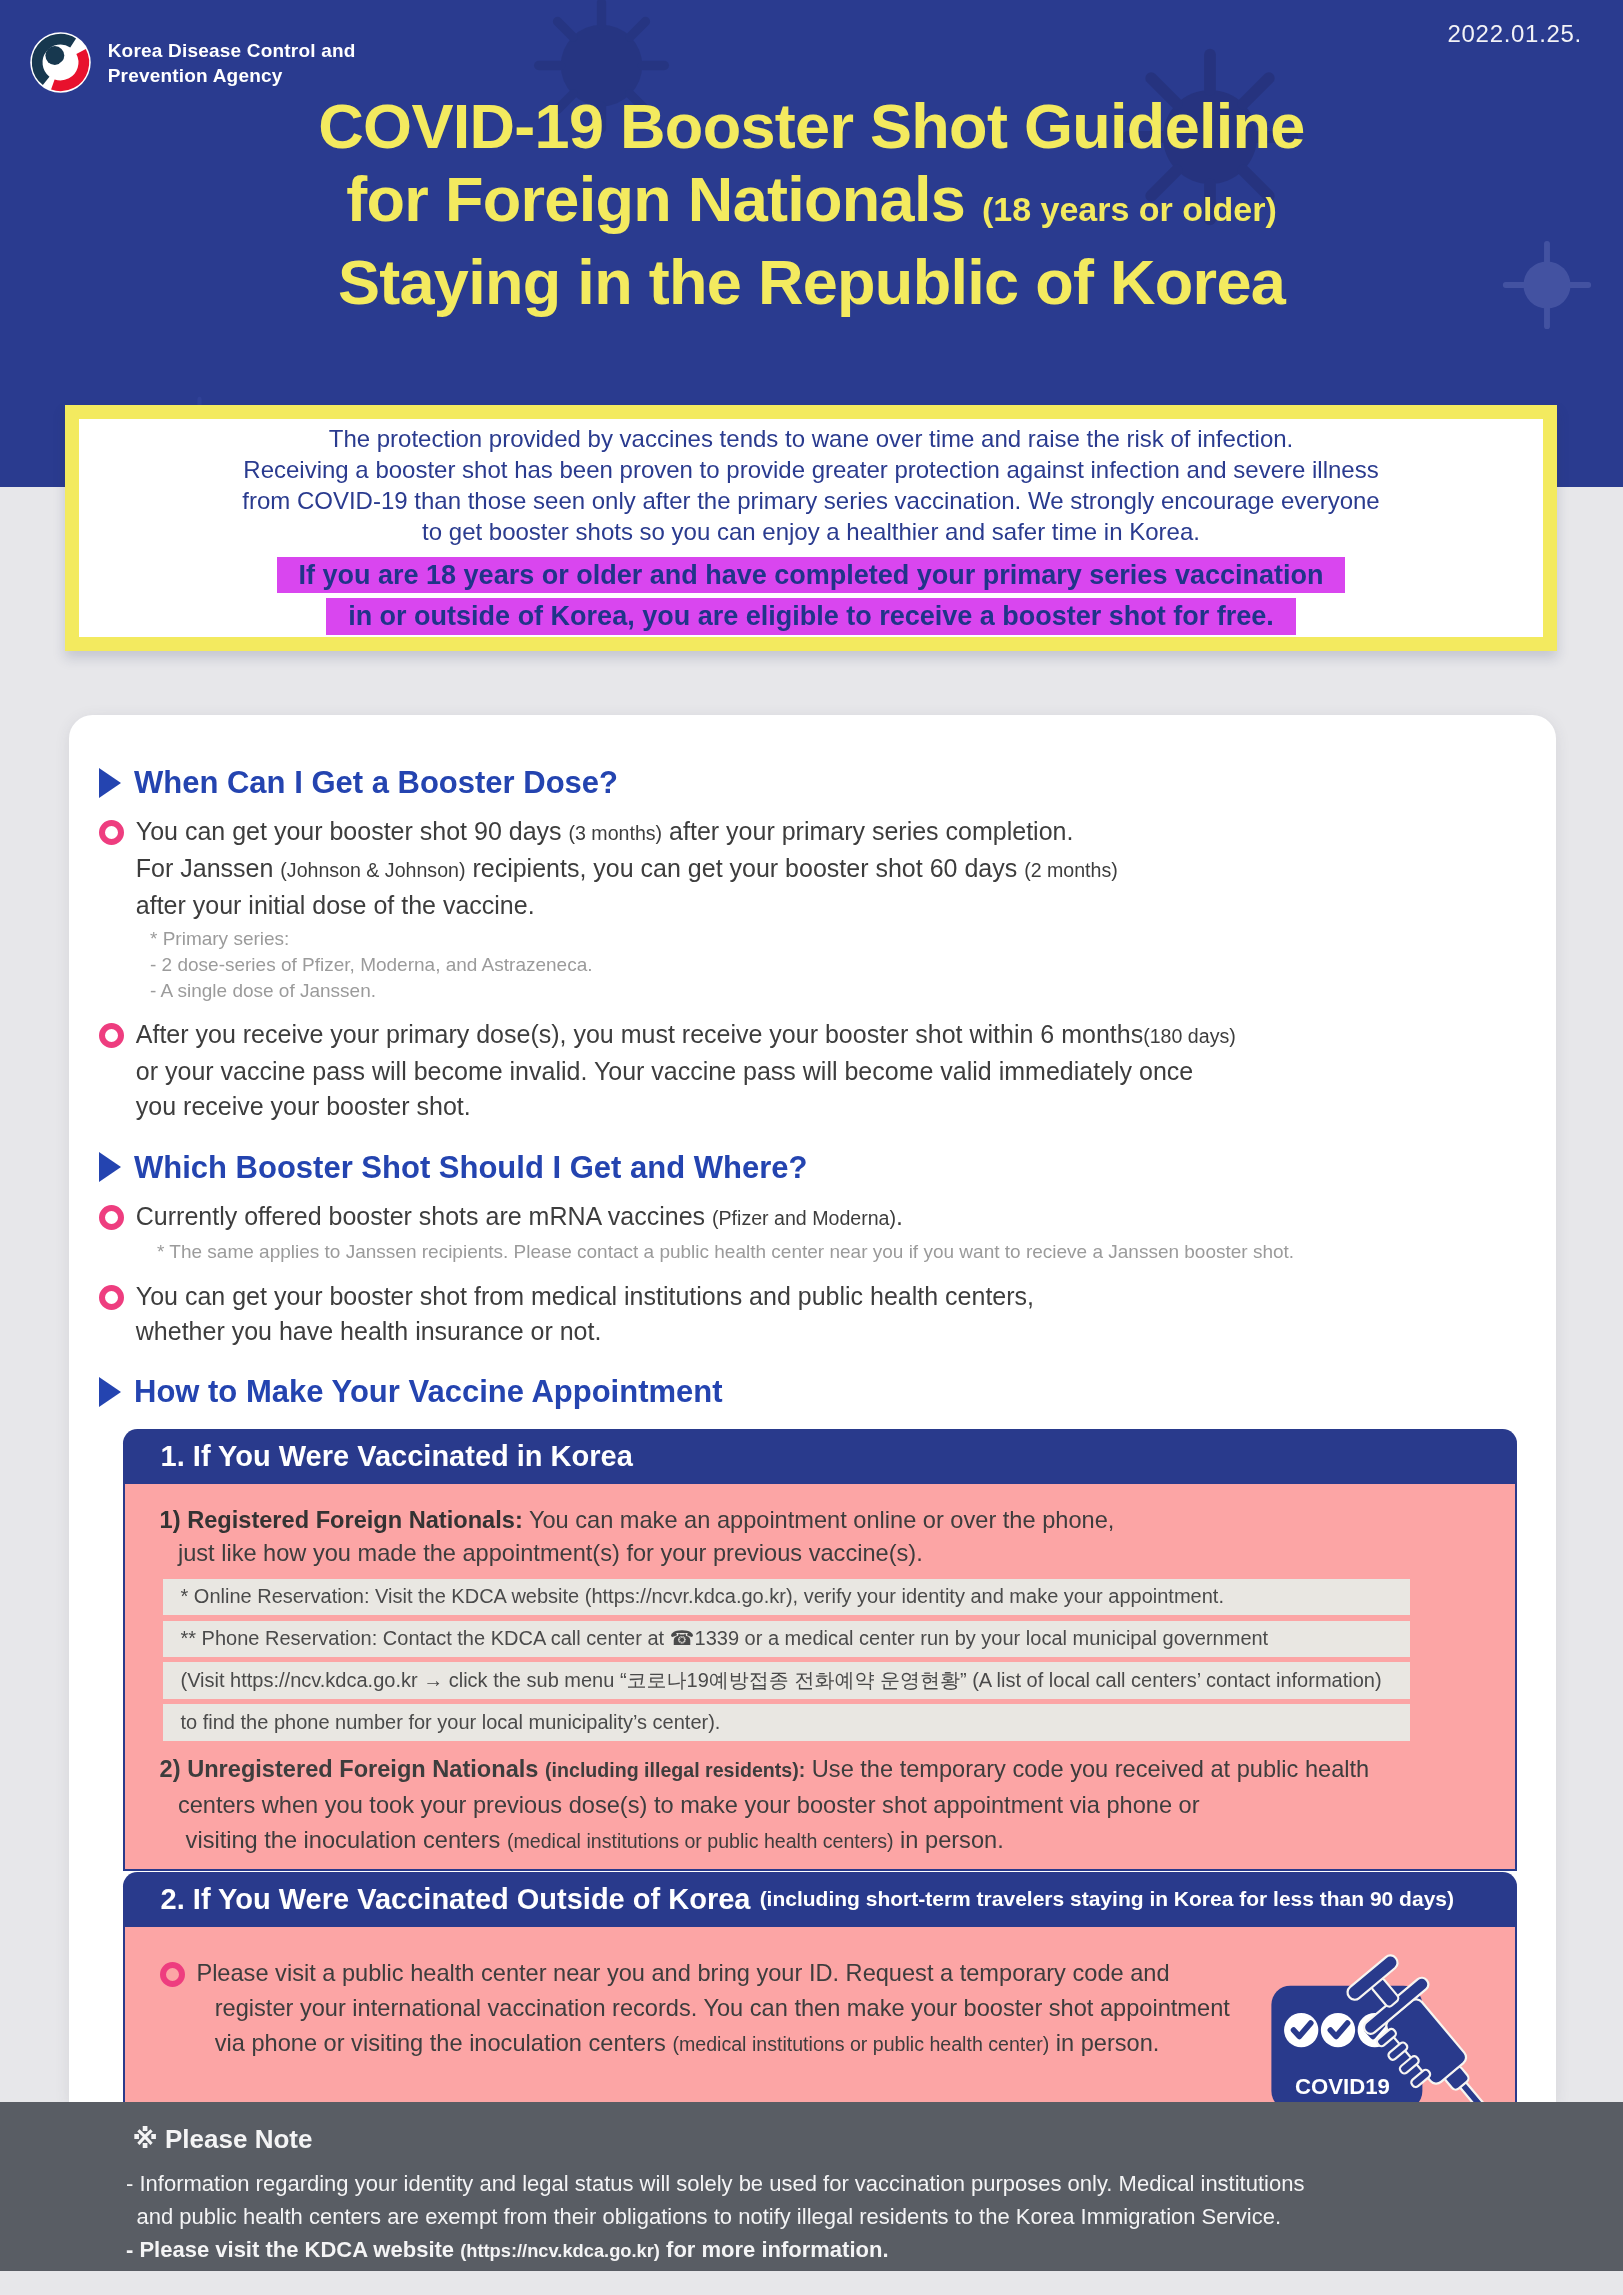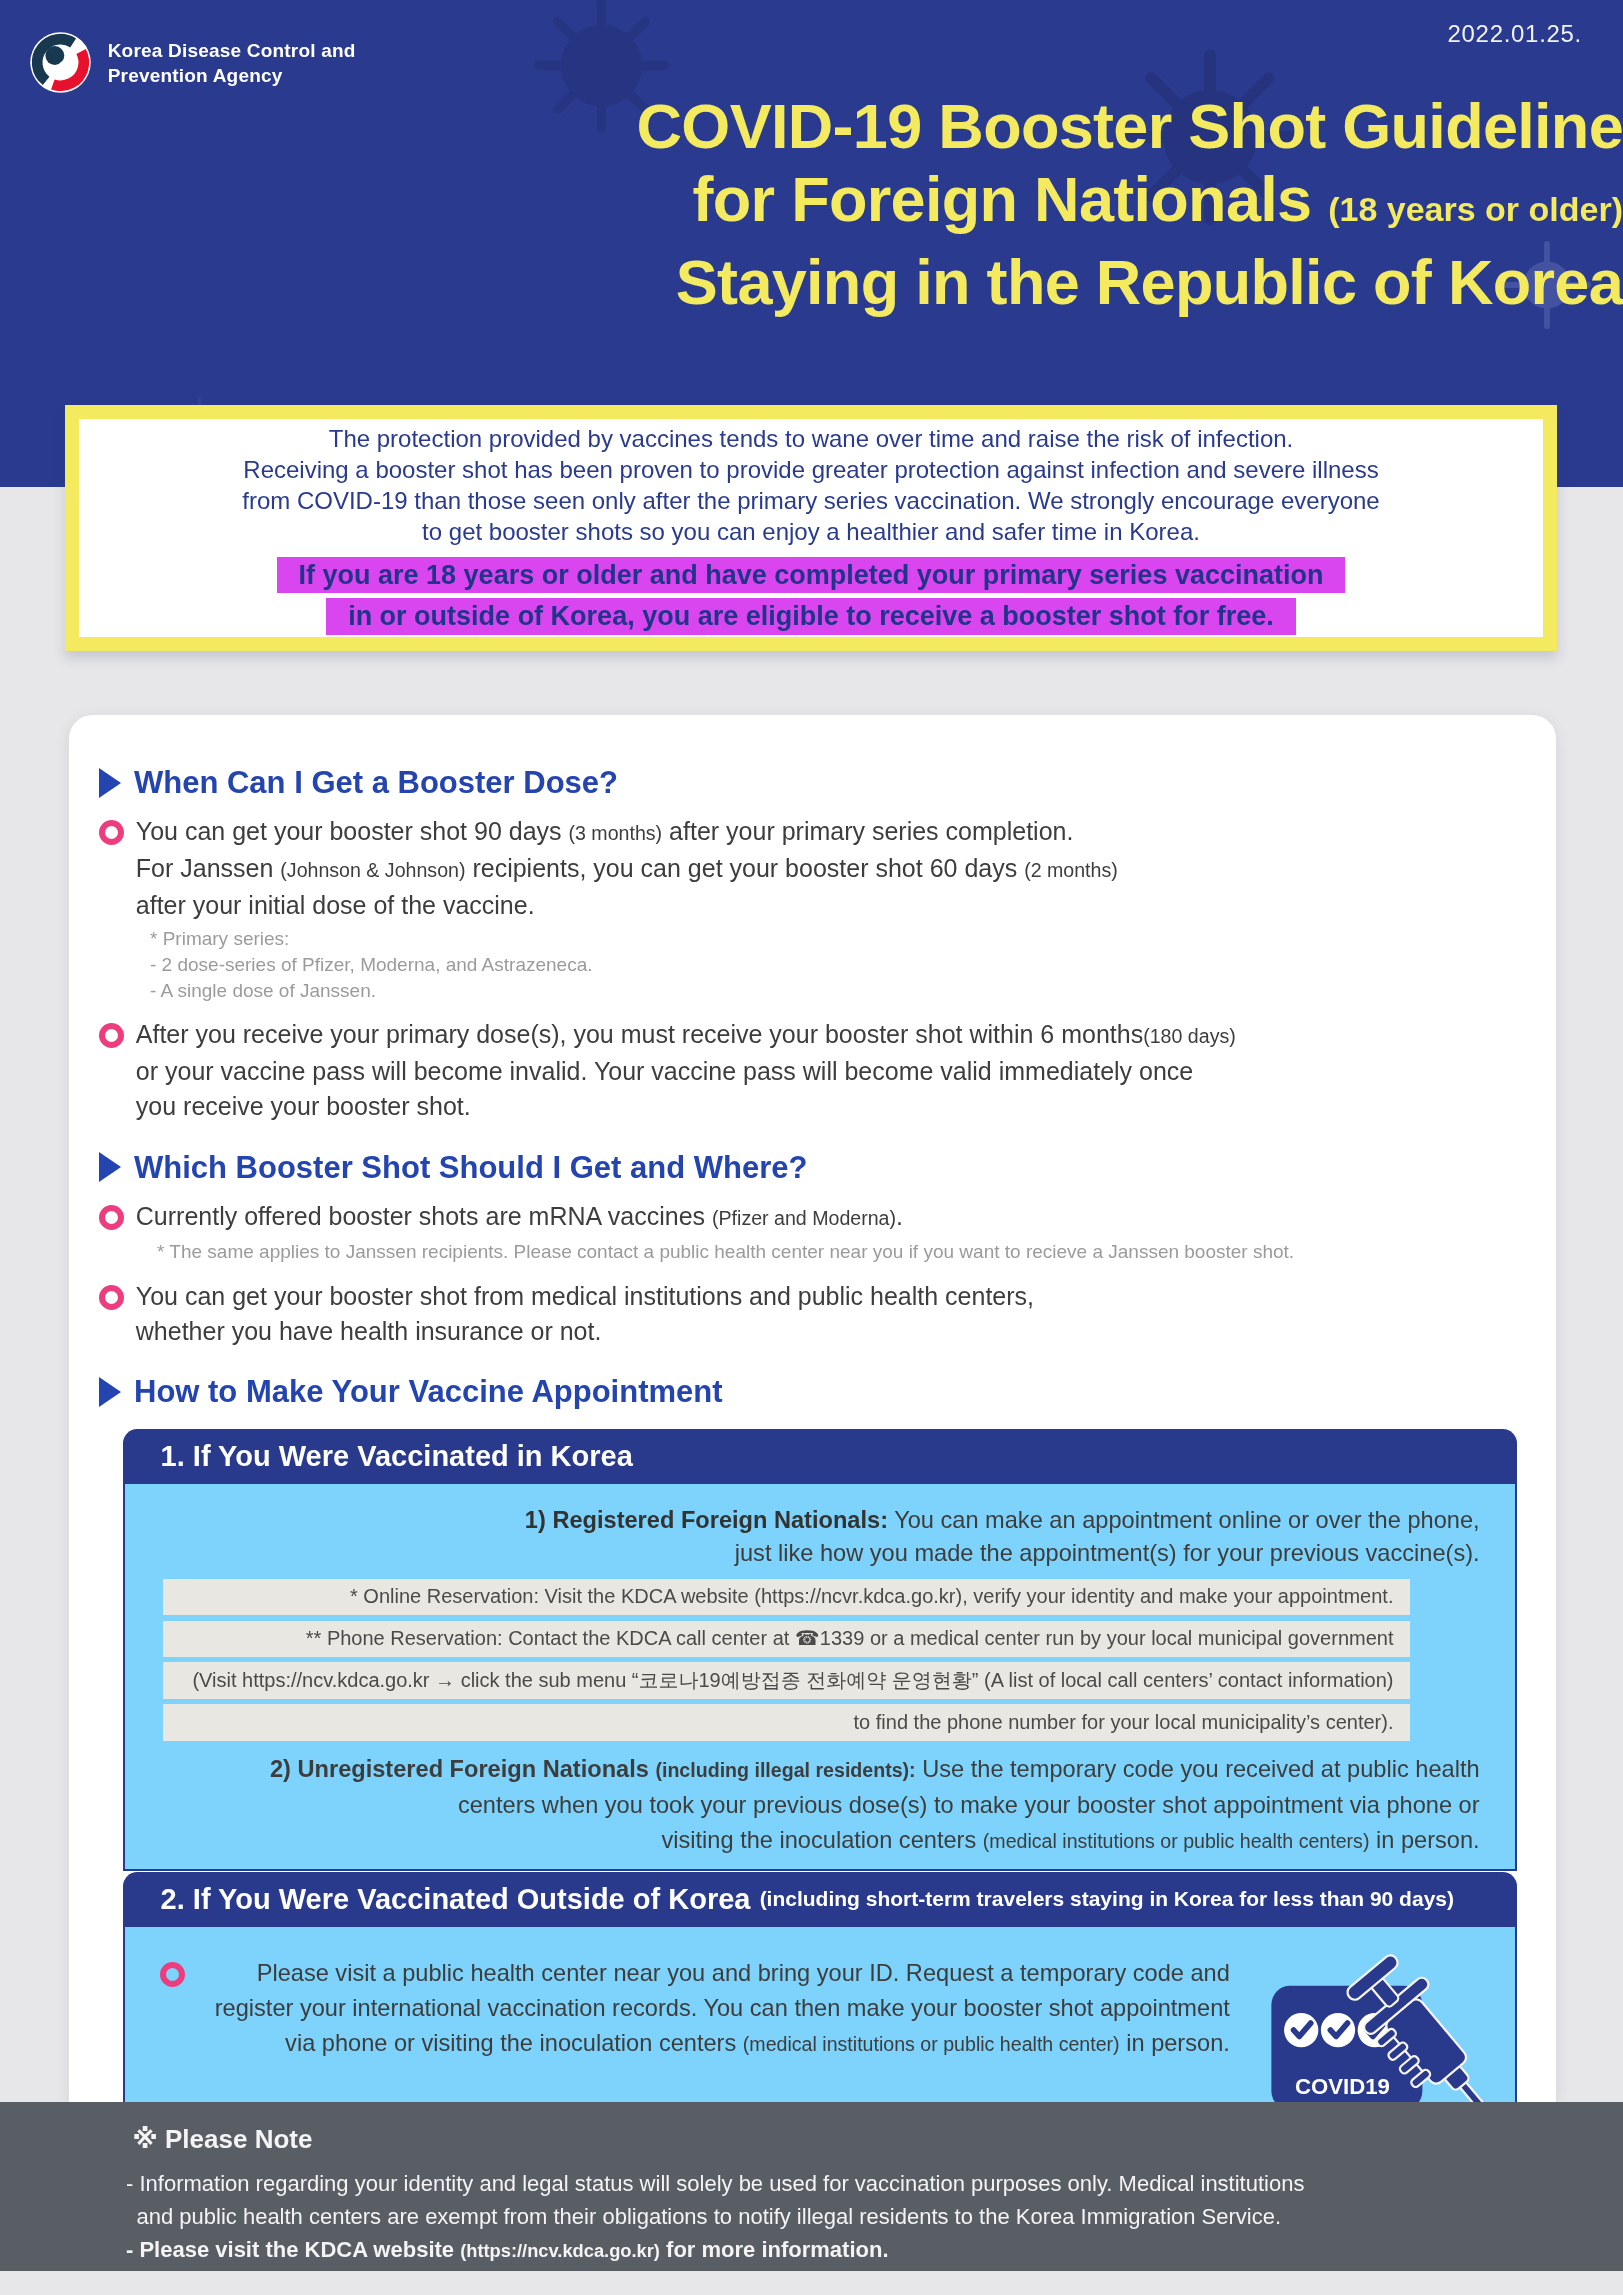--- a/index.html
+++ b/index.html
@@ -7,21 +7,21 @@
         font-family:"Liberation Sans","DejaVu Sans",sans-serif;}
 
   
   .hero{position:absolute;left:0;top:0;width:1623px;height:487px;background:#2a3b8f;}
   .deco{position:absolute;opacity:.5;}
   .brand{position:absolute;left:29px;top:31px;display:flex;align-items:center;gap:15.7px;}
   .brand-name{color:#ffffff;font-size:19px;line-height:25px;font-weight:bold;letter-spacing:0.2px;}
   .date{position:absolute;right:41px;top:19.6px;color:#f2f2f6;font-size:24px;letter-spacing:0.7px;}
   .title-wrap{position:absolute;left:0;right:0;top:90px;text-align:center;color:#f3ea5f;
               font-weight:bold;letter-spacing:-0.7px;}
-  .t-line{font-size:63px;line-height:73px;text-align:right;}
+  .t-line{font-size:63px;line-height:73px;}
   .t-small{font-size:34px;letter-spacing:0;}
 
   
   .intro-box{position:absolute;left:65px;top:405px;width:1492px;height:246px;background:#f3ea5f;
              padding:14.4px;box-sizing:border-box;box-shadow:0 6.5px 11.8px rgba(40,50,90,.18);}
   .intro-inner{background:#ffffff;width:100%;height:100%;box-sizing:border-box;
                display:flex;flex-direction:column;align-items:center;justify-content:center;padding-top:1.3px;}
   .intro-p{color:#2a3b8f;font-size:24px;line-height:31px;text-align:center;}
   .hl-wrap{margin-top:10.5px;display:flex;flex-direction:column;align-items:center;gap:5.2px;}
   .hl{display:inline-block;background:#d946ef;color:#203489;font-weight:bold;font-size:27px;
@@ -41,21 +41,21 @@
   .sm{font-size:19.6px;}
   .fn{color:#9b9b9b;font-size:19px;line-height:26px;}
   .fn-block{margin:2.6px 0 13px 51px;}
   .mb40{margin-bottom:26px;} .mb4{margin-bottom:2.6px;} .mb38{margin-bottom:25px;} .mb30{margin-bottom:19.6px;}
 
   
   .nbox{margin-left:23.6px;width:1394px;box-sizing:border-box;}
   .nbox-h{background:#293a8c;color:#ffffff;font-size:29px;font-weight:bold;height:55px;
           display:flex;align-items:center;padding:0 38px;border-radius:14.4px 14.4px 0 0;box-sizing:border-box;}
   .h-small{font-size:21px;margin-left:9.2px;font-weight:bold;}
-  .nbox-c{background:#7dd3fc;border:2px solid #293a8c;border-top:none;padding:19.6px 35px 9.2px;box-sizing:border-box;text-align:right;}
+  .nbox-c{background:#fca5a5;border:2px solid #293a8c;border-top:none;padding:19.6px 35px 9.2px;box-sizing:border-box;}
   .p36{font-size:23.6px;line-height:33px;color:#3d3d3d;}
   .p36 b{color:#333333;}
   .indent1{margin-left:18.3px;}
   .grayrow{background:#e9e7e2;font-size:20px;line-height:23.6px;color:#4a4a4a;
            padding:6.5px 17px;margin:0 0 5.2px 3.9px;width:1247px;box-sizing:border-box;}
   .rows{margin-top:9.2px;margin-bottom:11.8px;}
   .p2para{font-size:23.6px;line-height:35px;color:#3d3d3d;}
   .box2-c{position:relative;min-height:182px;padding:29px 281px 0 35px;}
   .badge{position:absolute;right:19.6px;top:13px;}
 

